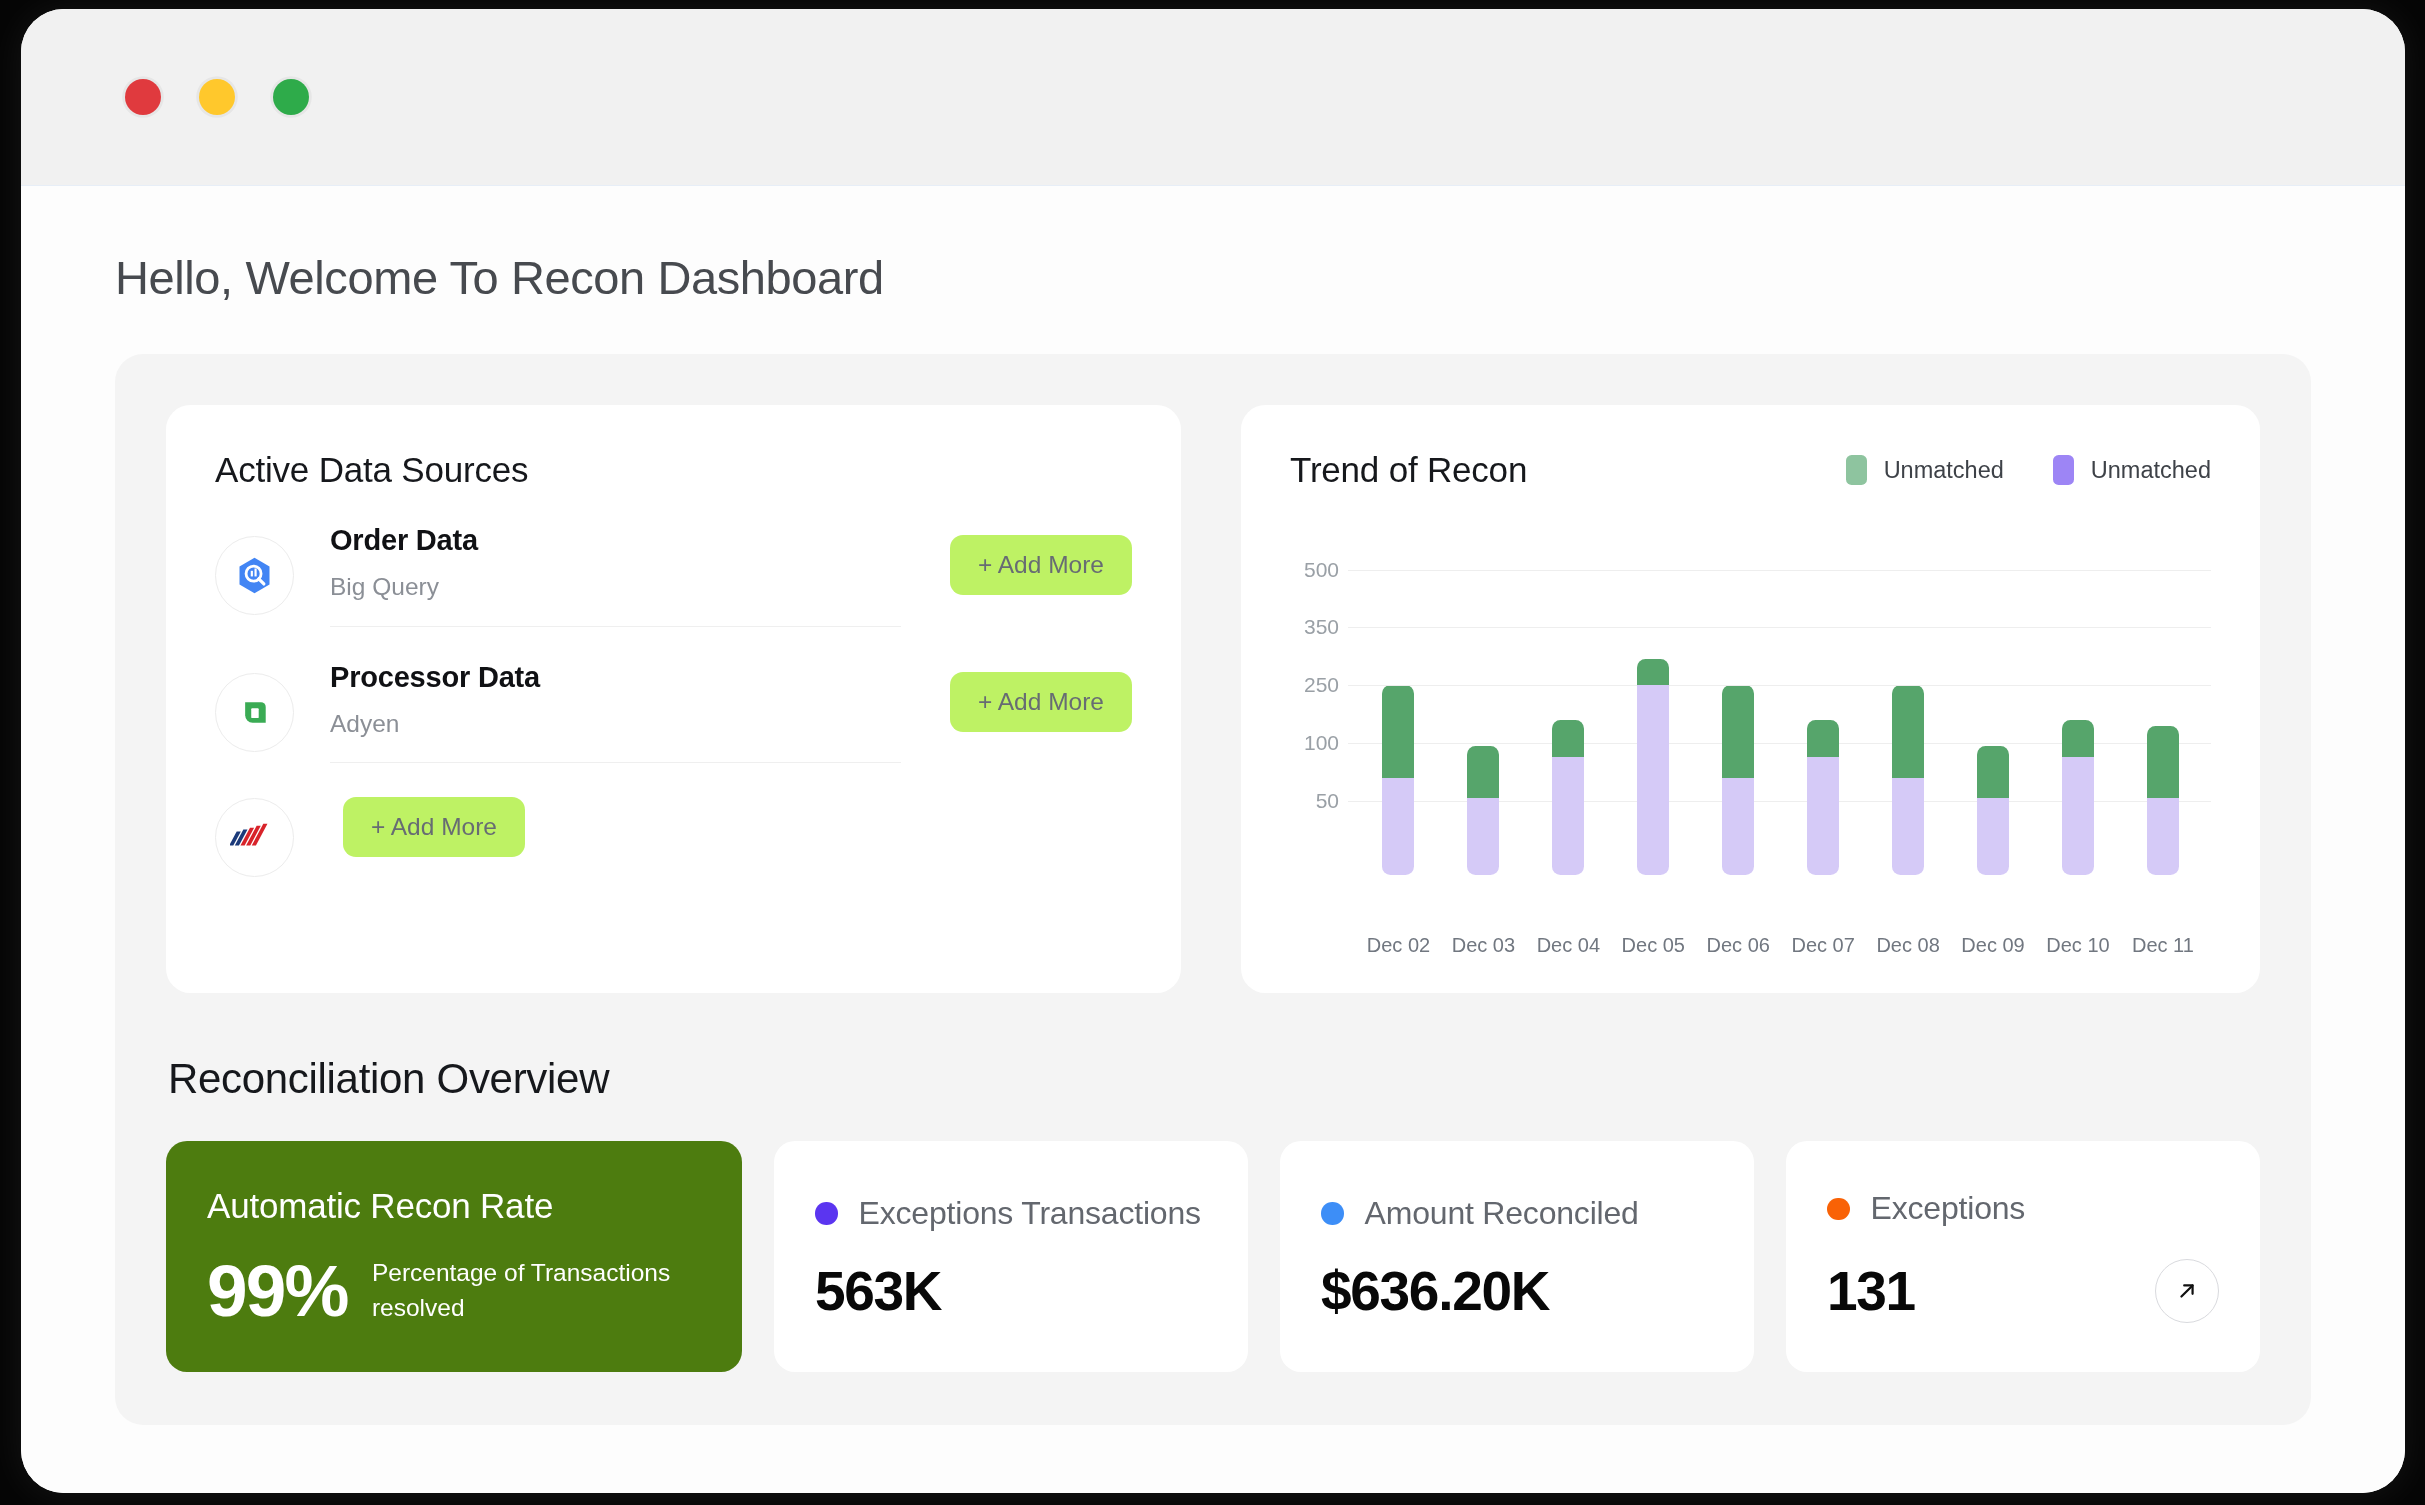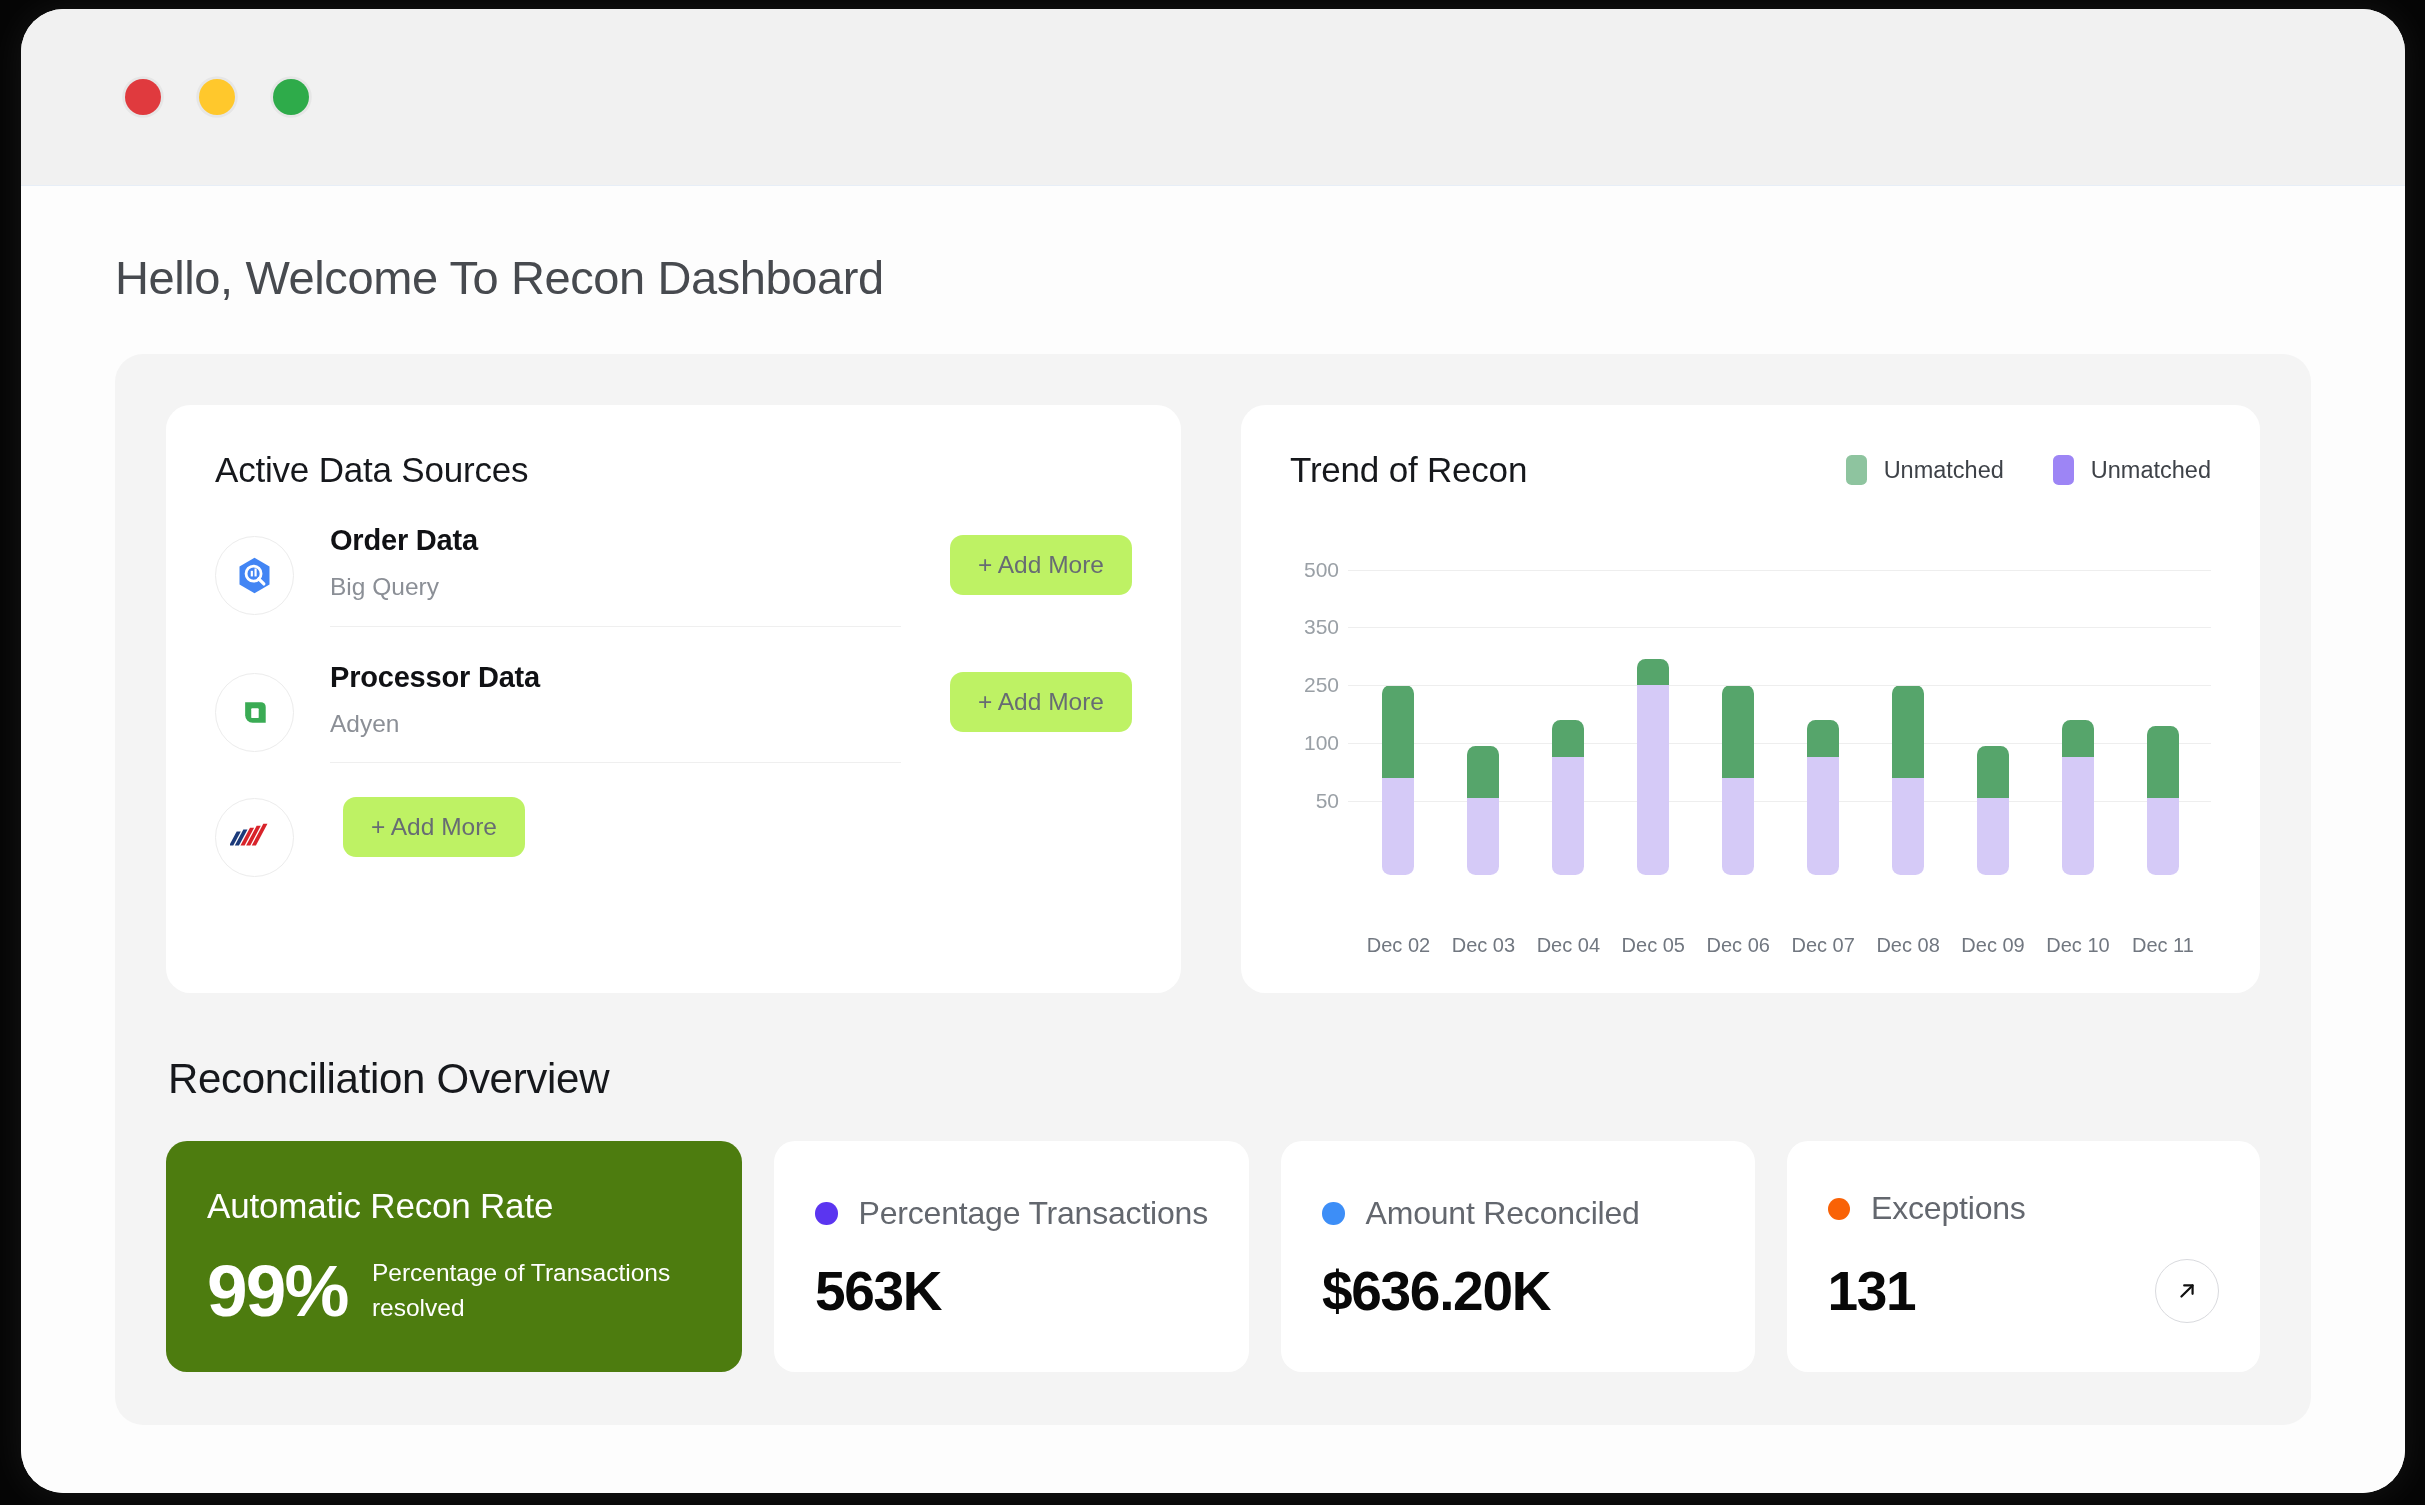--- a/index.html
+++ b/index.html
@@ -499,21 +499,21 @@
             <div class="primary-title">Automatic Recon Rate</div>
             <div class="primary-body">
               <div class="primary-value">99%</div>
               <div class="primary-desc">Percentage of Transactions resolved</div>
             </div>
           </div>
 
           <div class="metric plain">
             <div class="metric-head">
               <span class="metric-dot" style="background:#5b35f0"></span>
-              <span class="metric-label">Percentage Transactions</span>
+              <span class="metric-label">Exceptions Transactions</span>
             </div>
             <div class="metric-bottom">
               <div class="metric-value">563K</div>
             </div>
           </div>
 
           <div class="metric plain">
             <div class="metric-head">
               <span class="metric-dot" style="background:#3d8ef7"></span>
               <span class="metric-label">Amount Reconciled</span>

